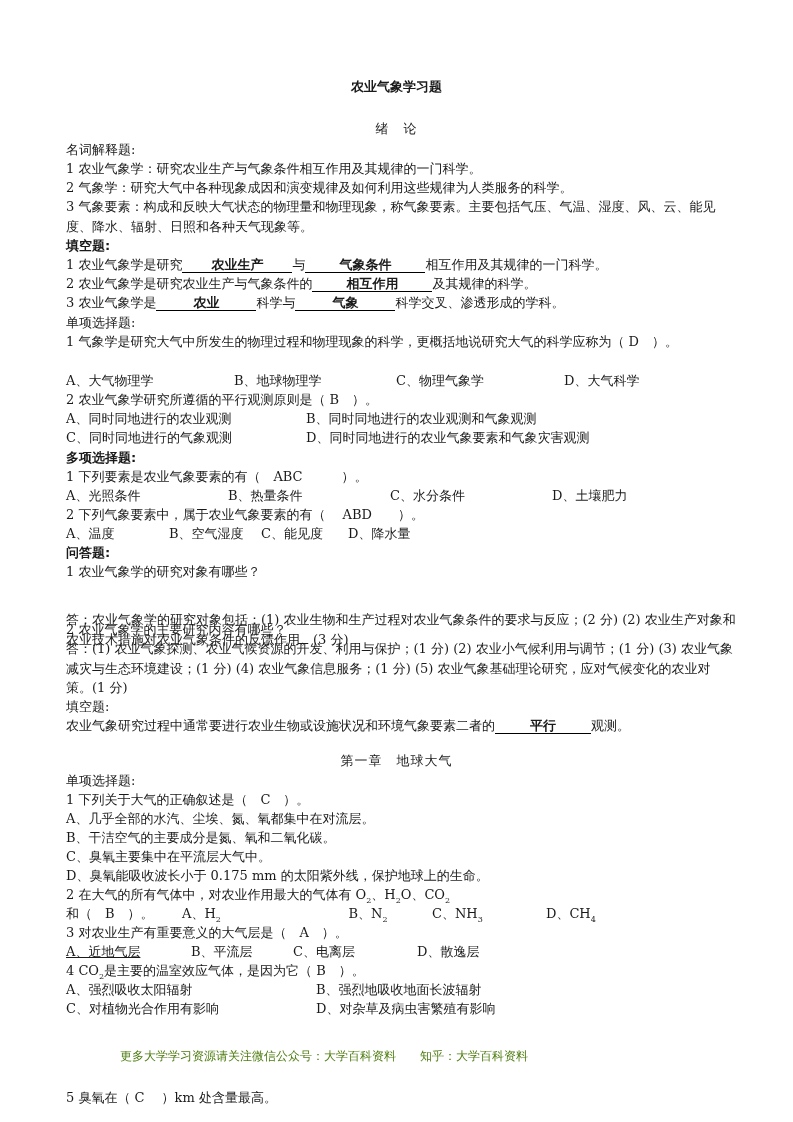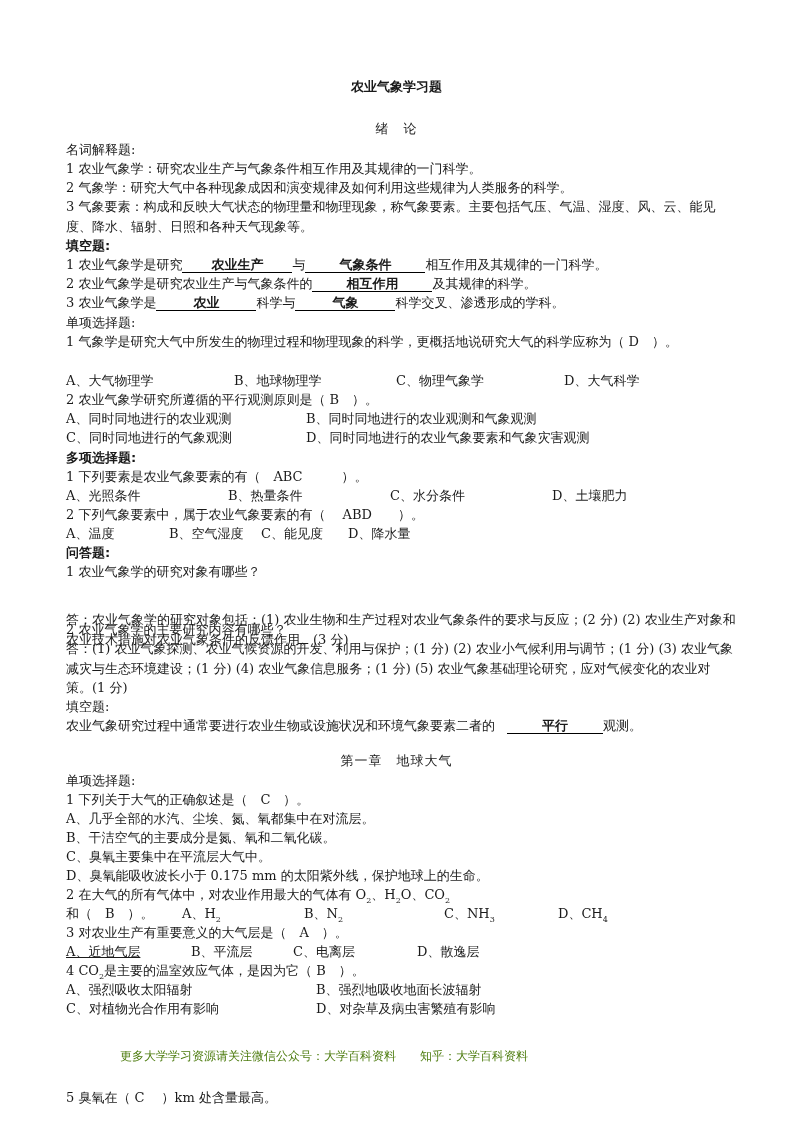--- a/index.html
+++ b/index.html
@@ -65,37 +65,37 @@
 </div>
 
 <div class="line bold" style="top:543px;">问答题:</div>
 <div class="line" style="top:562px;">1 农业气象学的研究对象有哪些？</div>
 <div class="line wrap" style="top:581px;margin-top:29px;">答：农业气象学的研究对象包括：(1) 农业生物和生产过程对农业气象条件的要求与反应；(2 分) (2) 农业生产对象和农业技术措施对农业气象条件的反馈作用。(3 分)</div>
 <div class="line" style="top:620px;">2 农业气象学的主要研究内容有哪些？</div>
 <div class="line wrap" style="top:639px;">答：(1) 农业气象探测、农业气候资源的开发、利用与保护；(1 分) (2) 农业小气候利用与调节；(1 分) (3) 农业气象减灾与生态环境建设；(1 分) (4) 农业气象信息服务；(1 分) (5) 农业气象基础理论研究，应对气候变化的农业对策。(1 分)</div>
 
 <div class="line" style="top:697px;">填空题:</div>
 <div class="line" style="top:716px;">
-  <span>农业气象研究过程中通常要进行农业生物或设施状况和环境气象要素二者的</span><span class="blank" style="width:96px;margin-left:12px;">平行</span><span>观测。</span>
+  <span>农业气象研究过程中通常要进行农业生物或设施状况和环境气象要素二者的</span><span class="blank" style="width:96px;">平行</span><span>观测。</span>
 </div>
 
 <div class="section-title" style="top:752px;">第一章　地球大气</div>
 
 <div class="line" style="top:771px;">单项选择题:</div>
 <div class="line" style="top:790px;">1 下列关于大气的正确叙述是（　C　）。</div>
 <div class="line" style="top:809px;">A、几乎全部的水汽、尘埃、氮、氧都集中在对流层。</div>
 <div class="line" style="top:828px;">B、干洁空气的主要成分是氮、氧和二氧化碳。</div>
 <div class="line" style="top:847px;">C、臭氧主要集中在平流层大气中。</div>
 <div class="line" style="top:866px;">D、臭氧能吸收波长小于 0.175 mm 的太阳紫外线，保护地球上的生命。</div>
 
 <div class="line" style="top:885px;">
   <span>2 在大气的所有气体中，对农业作用最大的气体有 O</span><sub>2</sub>、H<sub>2</sub>O、CO<sub>2</sub>
 </div>
 <div class="line" style="top:904px;">
-  <span class="opt" style="width:116px;">和（　B　）。</span><span class="opt" style="width:122px;"><span>A、H</span><sub>2</sub></span><span class="opt" style="width:128px;"><span>B、N</span><sub>2</sub></span><span class="opt" style="width:114px;margin-left:12px;"><span>C、NH</span><sub>3</sub></span><span class="opt"><span>D、CH</span><sub>4</sub></span>
+  <span class="opt" style="width:116px;">和（　B　）。</span><span class="opt" style="width:122px;"><span>A、H</span><sub>2</sub></span><span class="opt" style="width:128px;text-align:center;"><span>B、N</span><sub>2</sub></span><span class="opt" style="width:114px;"><span>C、NH</span><sub>3</sub></span><span class="opt"><span>D、CH</span><sub>4</sub></span>
 </div>
 
 <div class="line" style="top:923px;">3 对农业生产有重要意义的大气层是（　A　）。</div>
 <div class="line" style="top:942px;">
   <span class="opt" style="width:125px;text-decoration:underline;">A、近地气层</span><span class="opt" style="width:102px;">B、平流层</span><span class="opt" style="width:124px;">C、电离层</span><span class="opt">D、散逸层</span>
 </div>
 
 <div class="line" style="top:961px;">
   <span>4 CO</span><sub>2</sub><span>是主要的温室效应气体，是因为它（ B　）。</span>
 </div>

